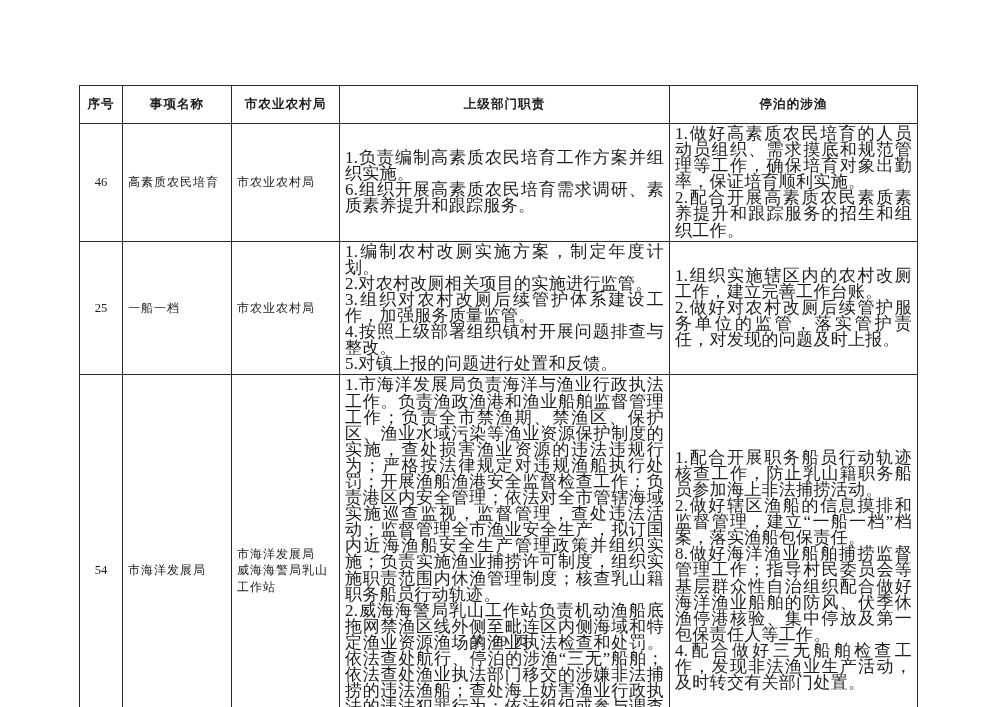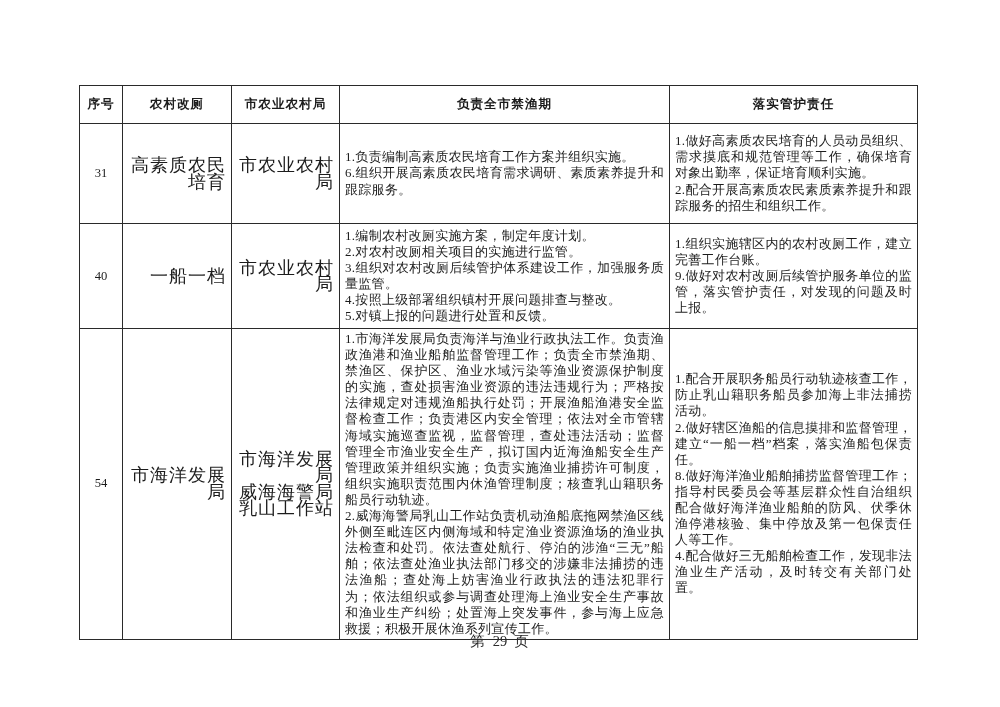--- a/index.html
+++ b/index.html
@@ -32,29 +32,29 @@
     text-align: center;
     letter-spacing: 1px;
     padding: 2px;
   }
   td.c-num {
     font-size: 12.6px;
     text-align: center;
     padding: 2px;
   }
   td.c-name, td.c-dept {
-    font-size: 18px;
+    font-size: 12px;
     letter-spacing: 1px;
-    text-align: right;
+    text-align: left;
     padding: 2px 5px;
     line-height: 16.5px;
     white-space: pre-line;
   }
   td.c-duty {
-    font-size: 13px;
+    font-size: 17px;
     line-height: 16.1px;
     letter-spacing: 0.3px;
     text-align: justify;
     padding: 2px 5px;
     white-space: pre-line;
   }
   tr.r-head { height: 38px; }
   tr.r-31 { height: 100px; }
   tr.r-32 { height: 105px; }
   tr.r-33 { height: 293px; }
@@ -79,47 +79,47 @@
     <colgroup>
       <col style="width:43px">
       <col style="width:109px">
       <col style="width:108px">
       <col style="width:330px">
       <col style="width:248px">
     </colgroup>
     <thead>
       <tr class="r-head">
         <th class="hdr">序号</th>
-        <th class="hdr">农村改厕</th>
+        <th class="hdr">事项名称</th>
         <th class="hdr">市农业农村局</th>
-        <th class="hdr">负责全市禁渔期</th>
-        <th class="hdr">落实管护责任</th>
+        <th class="hdr">上级部门职责</th>
+        <th class="hdr">停泊的涉渔</th>
       </tr>
     </thead>
     <tbody>
       <tr class="r-31">
-        <td class="c-num">31</td>
+        <td class="c-num">46</td>
         <td class="c-name">高素质农民培育</td>
         <td class="c-dept">市农业农村局</td>
         <td class="c-duty">1.负责编制高素质农民培育工作方案并组织实施。
 6.组织开展高素质农民培育需求调研、素质素养提升和跟踪服务。</td>
         <td class="c-duty">1.做好高素质农民培育的人员动员组织、需求摸底和规范管理等工作，确保培育对象出勤率，保证培育顺利实施。
 2.配合开展高素质农民素质素养提升和跟踪服务的招生和组织工作。</td>
       </tr>
       <tr class="r-32">
-        <td class="c-num">40</td>
+        <td class="c-num">25</td>
         <td class="c-name">一船一档</td>
         <td class="c-dept">市农业农村局</td>
         <td class="c-duty">1.编制农村改厕实施方案，制定年度计划。
 2.对农村改厕相关项目的实施进行监管。
 3.组织对农村改厕后续管护体系建设工作，加强服务质量监管。
 4.按照上级部署组织镇村开展问题排查与整改。
 5.对镇上报的问题进行处置和反馈。</td>
         <td class="c-duty">1.组织实施辖区内的农村改厕工作，建立完善工作台账。
-9.做好对农村改厕后续管护服务单位的监管，落实管护责任，对发现的问题及时上报。</td>
+2.做好对农村改厕后续管护服务单位的监管，落实管护责任，对发现的问题及时上报。</td>
       </tr>
       <tr class="r-33">
         <td class="c-num">54</td>
         <td class="c-name">市海洋发展局</td>
         <td class="c-dept">市海洋发展局
 威海海警局乳山工作站</td>
         <td class="c-duty">1.市海洋发展局负责海洋与渔业行政执法工作。负责渔政渔港和渔业船舶监督管理工作；负责全市禁渔期、禁渔区、保护区、渔业水域污染等渔业资源保护制度的实施，查处损害渔业资源的违法违规行为；严格按法律规定对违规渔船执行处罚；开展渔船渔港安全监督检查工作；负责港区内安全管理；依法对全市管辖海域实施巡查监视，监督管理，查处违法活动；监督管理全市渔业安全生产，拟订国内近海渔船安全生产管理政策并组织实施；负责实施渔业捕捞许可制度，组织实施职责范围内休渔管理制度；核查乳山籍职务船员行动轨迹。
 2.威海海警局乳山工作站负责机动渔船底拖网禁渔区线外侧至毗连区内侧海域和特定渔业资源渔场的渔业执法检查和处罚。依法查处航行、停泊的涉渔“三无”船舶；依法查处渔业执法部门移交的涉嫌非法捕捞的违法渔船；查处海上妨害渔业行政执法的违法犯罪行为；依法组织或参与调查处理海上渔业安全生产事故和渔业生产纠纷；处置海上突发事件，参与海上应急救援；积极开展休渔系列宣传工作。</td>
         <td class="c-duty">1.配合开展职务船员行动轨迹核查工作，防止乳山籍职务船员参加海上非法捕捞活动。
 2.做好辖区渔船的信息摸排和监督管理，建立“一船一档”档案，落实渔船包保责任。

